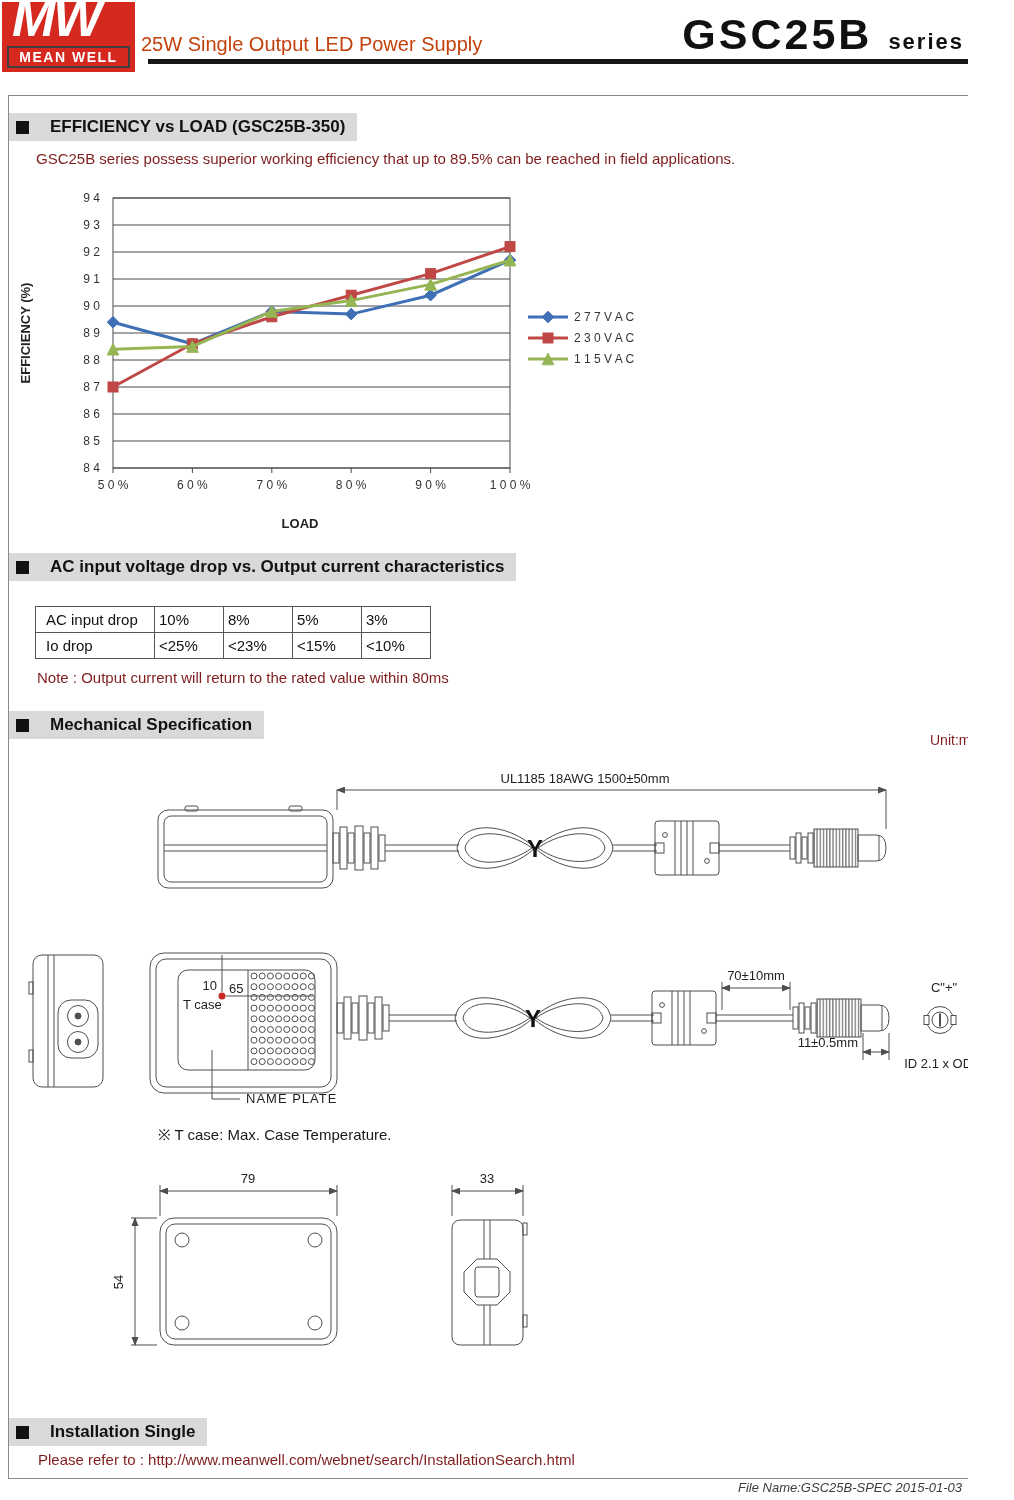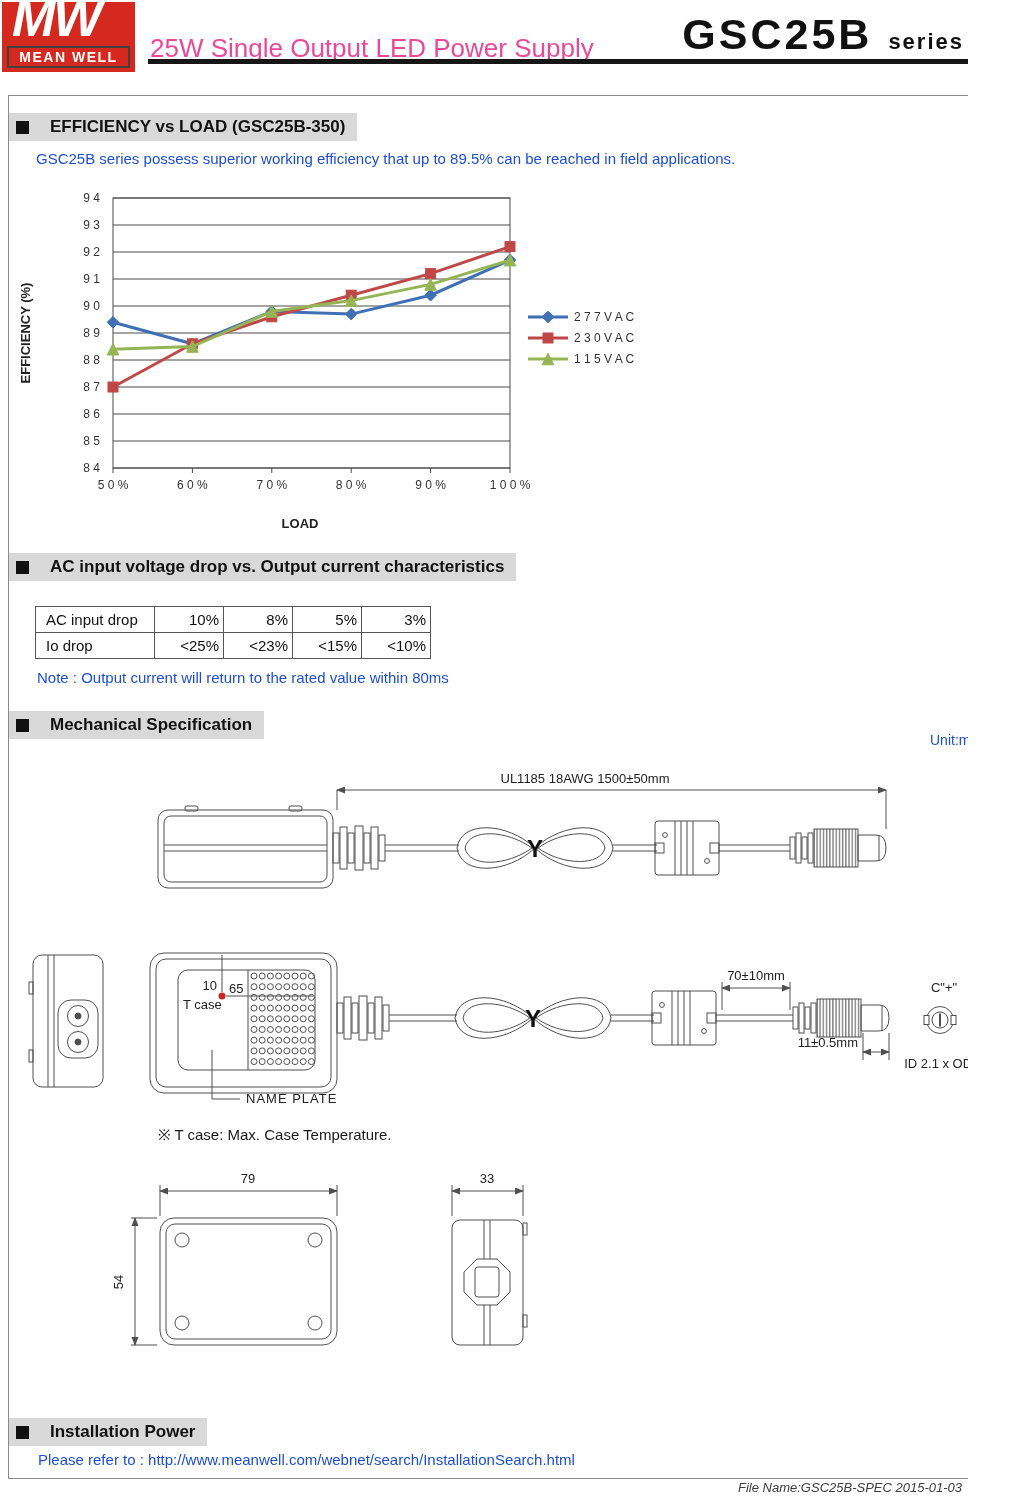--- a/index.html
+++ b/index.html
@@ -6,35 +6,35 @@
   .page{position:relative;width:968px;height:1500px;background:#fff;
         font-family:"Liberation Sans",sans-serif;color:#111;overflow:hidden;}
   .abs{position:absolute;}
   
   .logo{left:2px;top:2px;width:133px;height:70px;background:#d5281e;}
   .logo .mw{position:absolute;left:10px;top:-14px;color:#fff;font-size:52px;
             font-weight:bold;font-style:italic;letter-spacing:-2px;}
   .logo .brand{position:absolute;left:5px;right:5px;bottom:4px;border:2px solid #404040;
                text-align:center;color:#fff;font-weight:bold;font-size:14px;
                letter-spacing:1.5px;padding:1px 0;}
-  .hd-title{left:150px;top:33px;font-size:26px;color:#ec4899;}
+  .hd-title{left:141px;top:33px;font-size:20px;color:#c2410c;}
   .hd-rule{left:148px;top:59px;width:864px;height:5px;background:#161616;}
   .model{right:4px;top:10px;display:flex;align-items:baseline;gap:16px;}
   .model .name{font-size:43px;font-weight:bold;letter-spacing:3px;}
   .model .ser{font-size:22px;font-weight:bold;letter-spacing:2px;}
   
   .frame{left:8px;top:95px;width:996px;height:1382px;border:1px solid #8a8a8a;}
   
   .sec{display:flex;align-items:center;gap:21px;background:#d9d9d9;
        padding:4px 12px 4px 7px;font-weight:bold;font-size:17px;white-space:nowrap;}
   .sq{width:13px;height:13px;background:#111;flex:0 0 auto;}
-  .body-text{font-size:15px;color:#1d4ed8;white-space:nowrap;}
+  .body-text{font-size:15px;color:#7f1d1d;white-space:nowrap;}
   
   table.drop{border-collapse:collapse;}
-  table.drop td{border:1px solid #555;height:25px;font-size:15px;text-align:right;padding:0 4px;}
+  table.drop td{border:1px solid #555;height:25px;font-size:15px;text-align:left;padding:0 4px;}
   table.drop td.lbl{width:104px;text-align:left;padding-left:10px;}
   table.drop td.val{width:60px;}
   .foot{right:6px;top:1480px;font-size:13px;font-style:italic;color:#3c3c3c;}
   svg text{font-family:"Liberation Sans",sans-serif;}
   .tick{font-size:12px;fill:#333;}
   .axis-title{font-size:13px;font-weight:bold;fill:#222;}
   .mlabel{font-size:13px;fill:#222;}
   .mnote{font-size:15px;fill:#1a1a1a;}
   .ytxt{font-size:24px;font-weight:bold;fill:#111;}
 </style>
@@ -409,18 +409,18 @@
       <text class="mlabel" x="949" y="318" text-anchor="middle" font-size="14">ID 2.1 x OD 5.5</text>
       <text class="mnote" x="158" y="390">※ T case: Max. Case Temperature.</text>
       <text class="mlabel" x="248" y="433" text-anchor="middle">79</text>
       <text class="mlabel" transform="translate(123,532) rotate(-90)" text-anchor="middle">54</text>
       <text class="mlabel" x="487" y="433" text-anchor="middle">33</text>
     </g>
   </svg>
 
   <div class="abs sec" style="left:9px;top:1418px;">
     <span class="sq"></span>
-    <span>Installation Power</span>
+    <span>Installation Single</span>
   </div>
   <div class="abs body-text" style="left:38px;top:1451px;">Please refer to : http://www.meanwell.com/webnet/search/InstallationSearch.html</div>
 
   <div class="abs foot">File Name:GSC25B-SPEC  2015-01-03</div>
 </div>
 
 </body></html>

